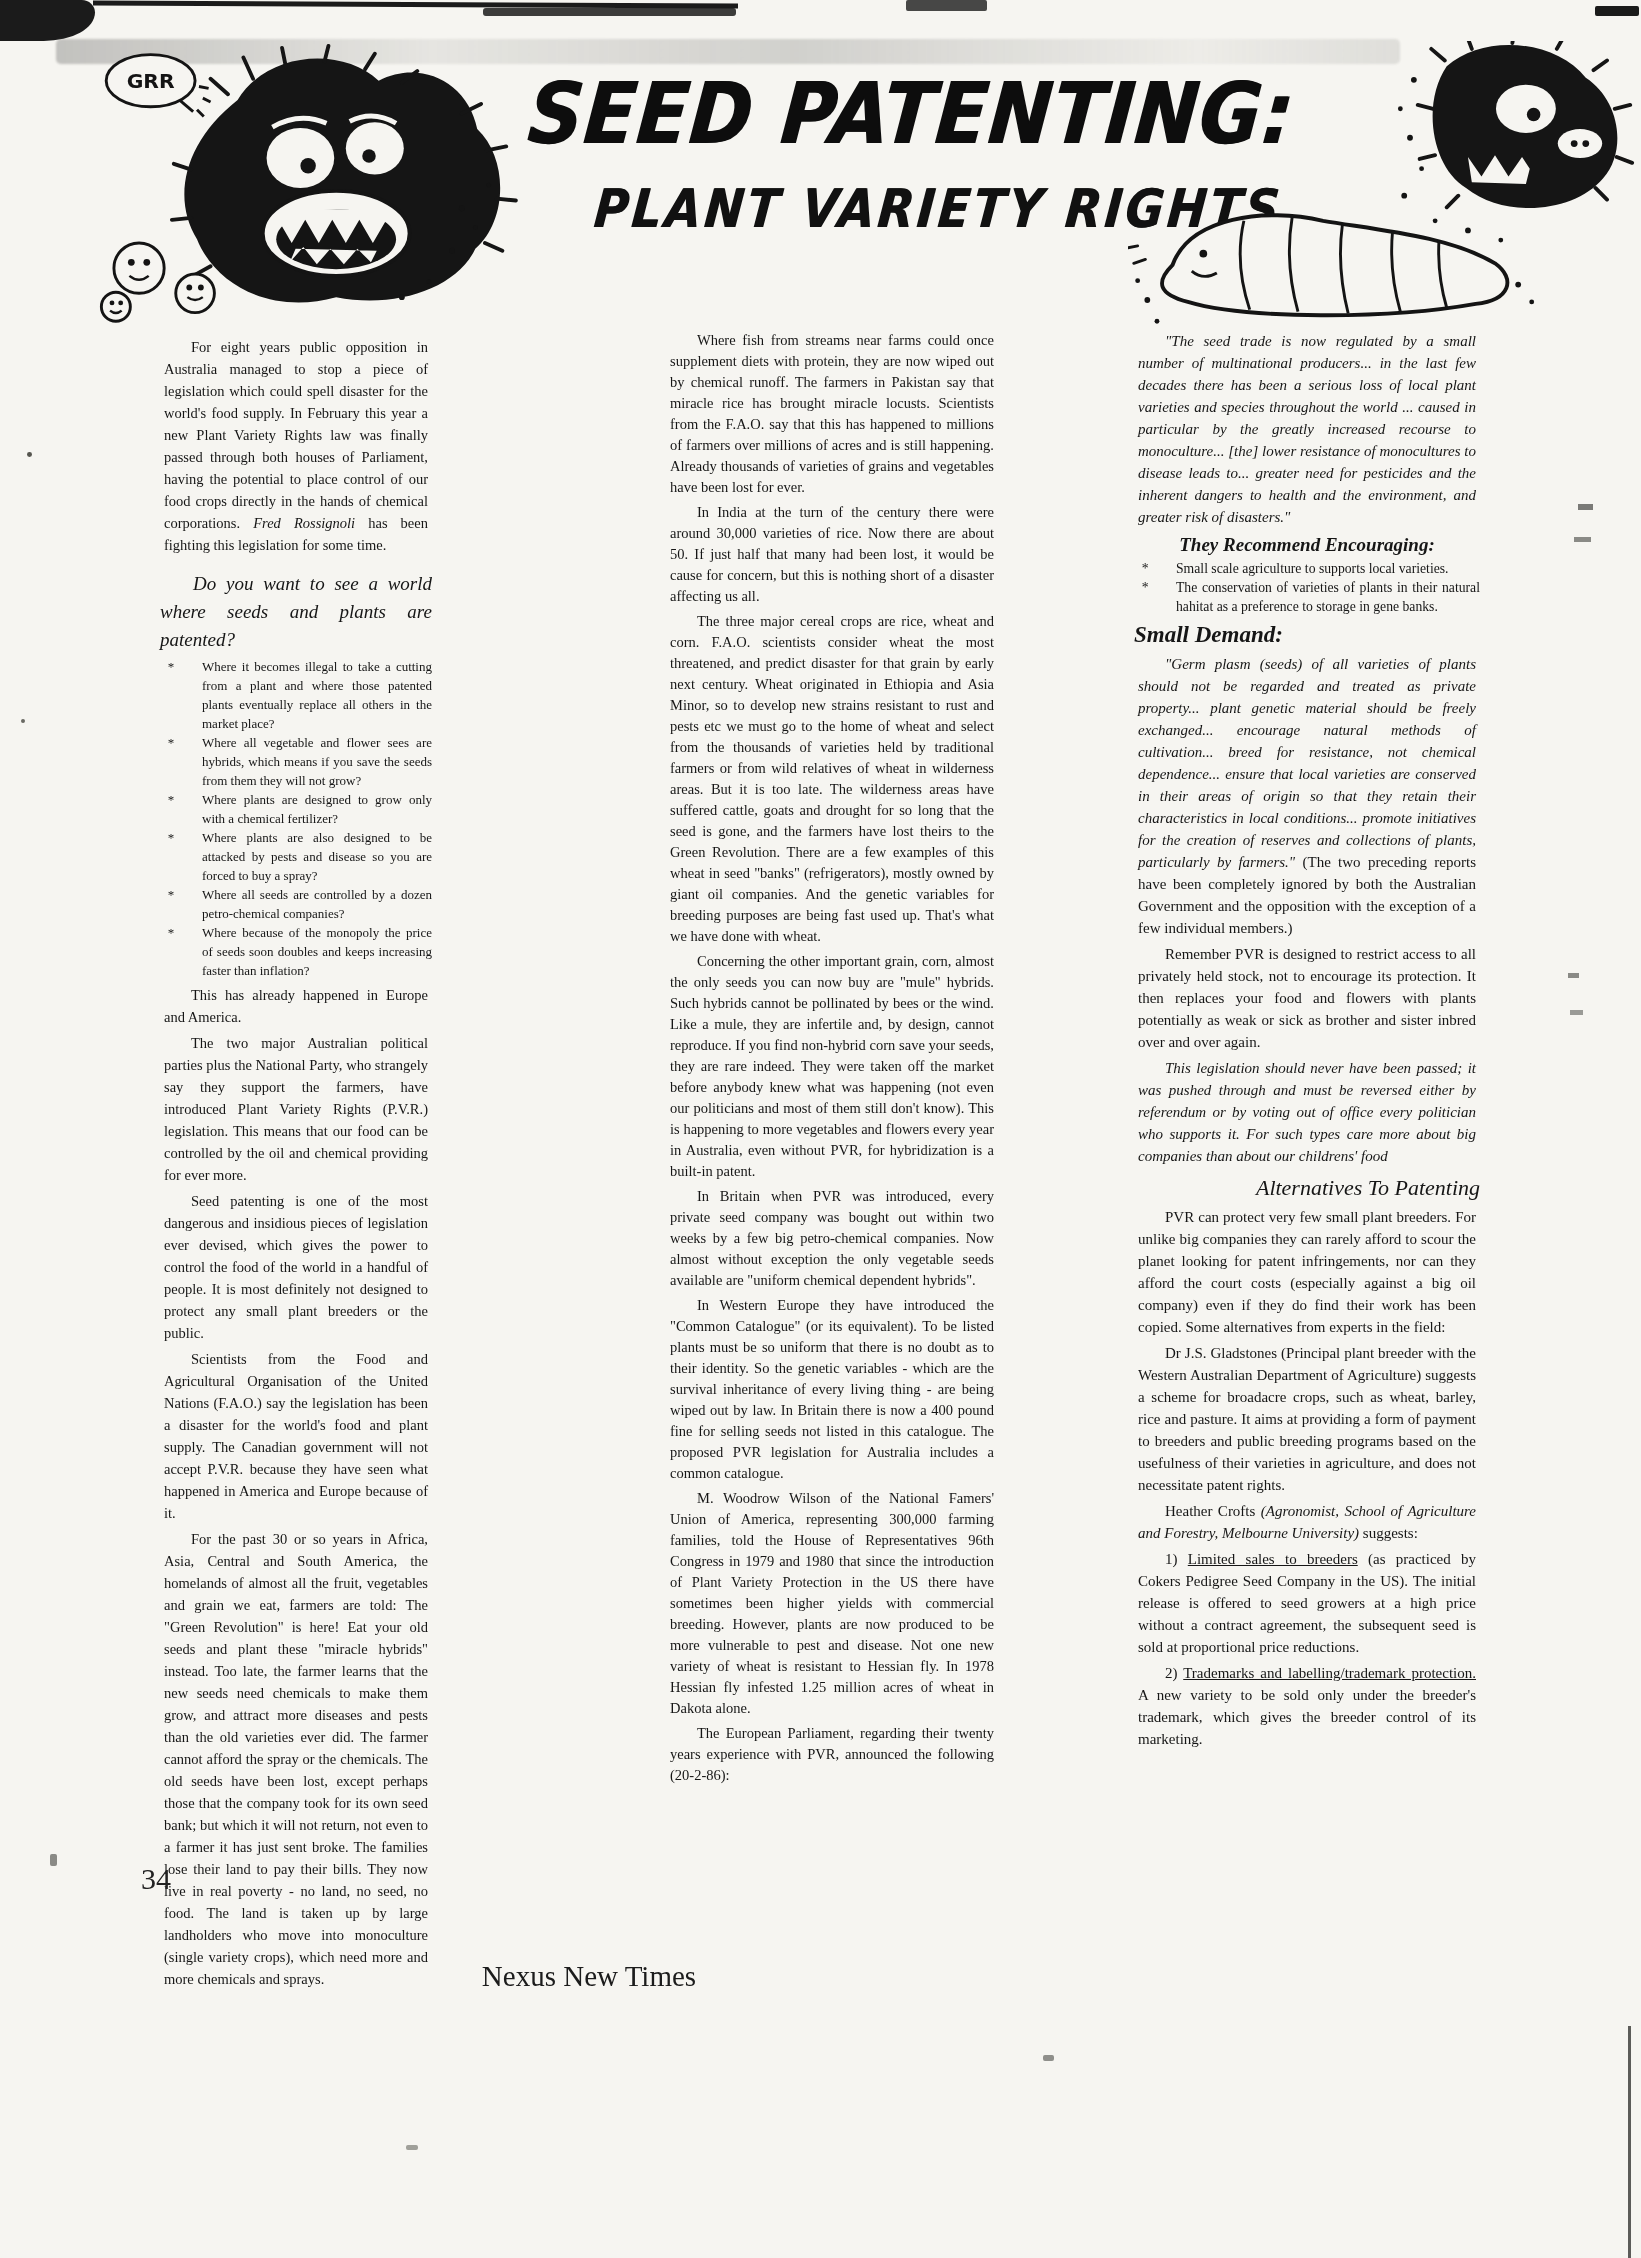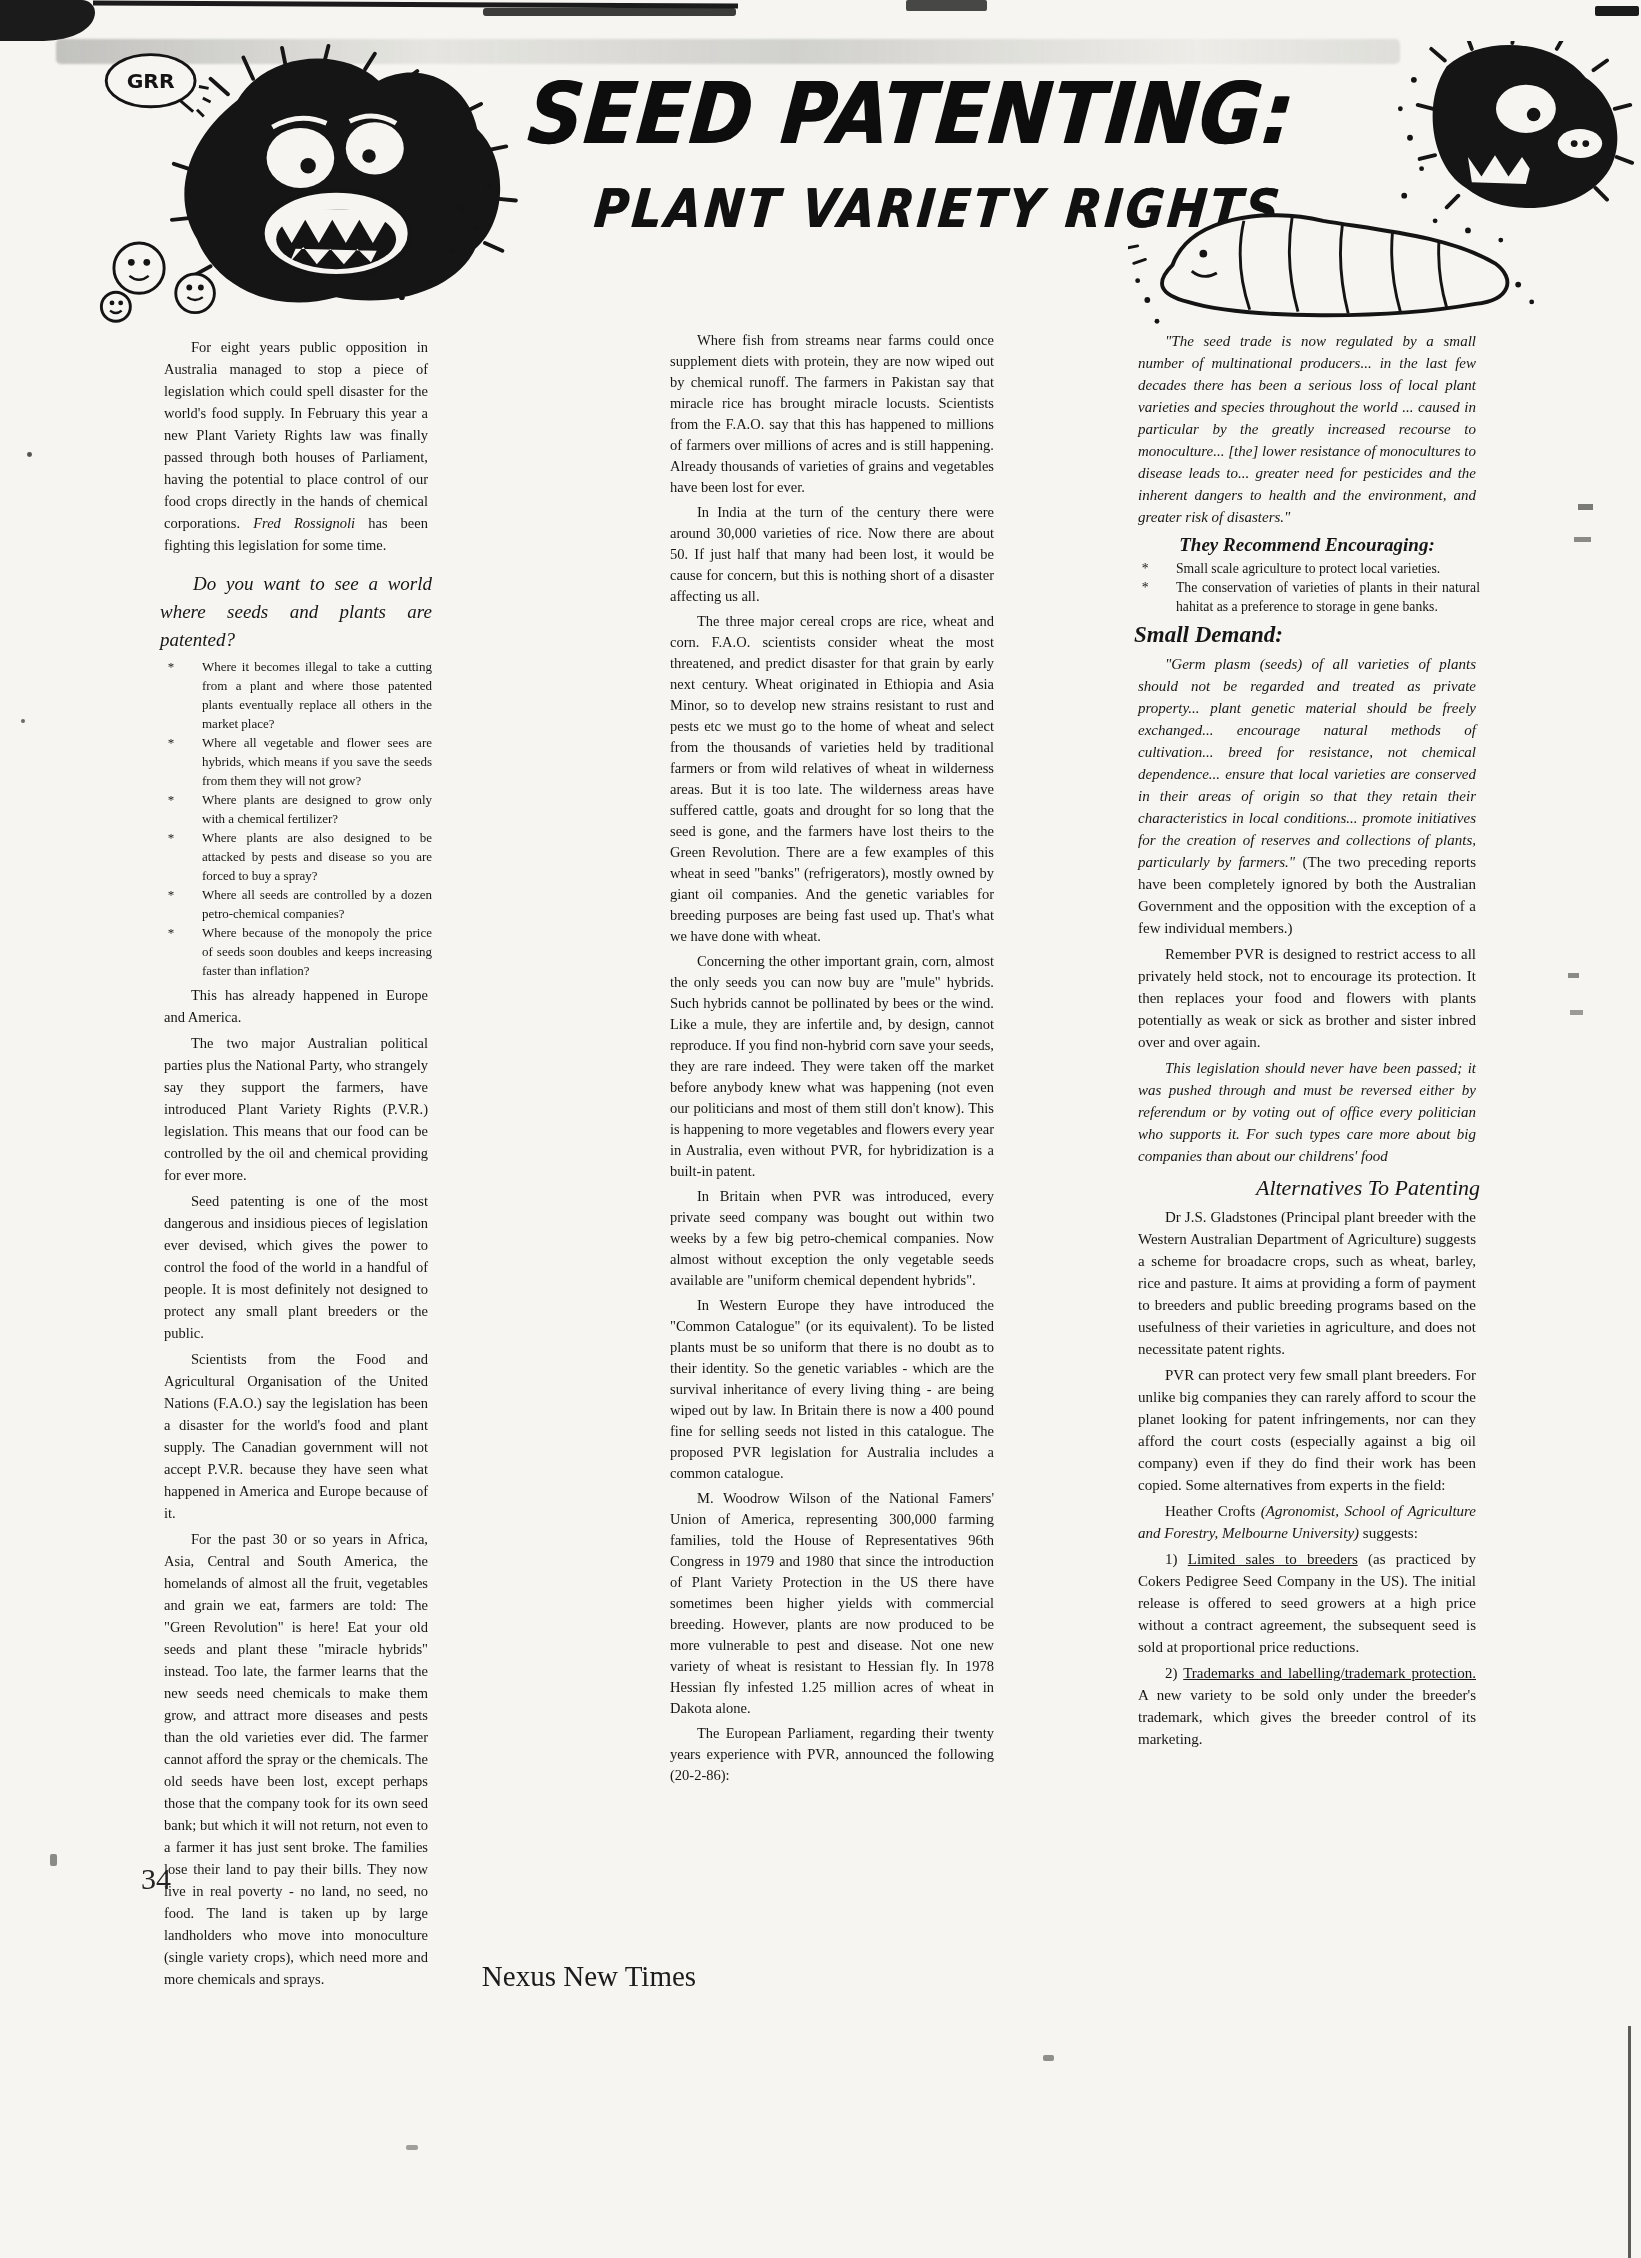--- a/index.html
+++ b/index.html
@@ -233,30 +233,30 @@
   <p>In Britain when PVR was introduced, every private seed company was bought out within two weeks by a few big petro-chemical companies. Now almost without exception the only vegetable seeds available are "uniform chemical dependent hybrids".</p>
   <p>In Western Europe they have introduced the "Common Catalogue" (or its equivalent). To be listed plants must be so uniform that there is no doubt as to their identity. So the genetic variables - which are the survival inheritance of every living thing - are being wiped out by law. In Britain there is now a 400 pound fine for selling seeds not listed in this catalogue. The proposed PVR legislation for Australia includes a common catalogue.</p>
   <p>M. Woodrow Wilson of the National Famers' Union of America, representing 300,000 farming families, told the House of Representatives 96th Congress in 1979 and 1980 that since the introduction of Plant Variety Protection in the US there have sometimes been higher yields with commercial breeding. However, plants are now produced to be more vulnerable to pest and disease. Not one new variety of wheat is resistant to Hessian fly. In 1978 Hessian fly infested 1.25 million acres of wheat in Dakota alone.</p>
   <p>The European Parliament, regarding their twenty years experience with PVR, announced the following (20-2-86):</p>
 </div>
 
 <div class="col" id="col3">
   <p class="quote">"The seed trade is now regulated by a small number of multinational producers... in the last few decades there has been a serious loss of local plant varieties and species throughout the world ... caused in particular by the greatly increased recourse to monoculture... [the] lower resistance of monocultures to disease leads to... greater need for pesticides and the inherent dangers to health and the environment, and greater risk of disasters."</p>
   <p class="h-recommend">They Recommend Encouraging:</p>
   <ul class="bullets">
-    <li><span class="mark">*</span><span>Small scale agriculture to protect local varieties.</span></li>
+    <li><span class="mark">*</span><span>Small scale agriculture to supports local varieties.</span></li>
     <li><span class="mark">*</span><span>The conservation of varieties of plants in their natural hahitat as a preference to storage in gene banks.</span></li>
   </ul>
   <p class="h-demand noind">Small Demand:</p>
   <p><span class="quote">"Germ plasm (seeds) of all varieties of plants should not be regarded and treated as private property... plant genetic material should be freely exchanged... encourage natural methods of cultivation... breed for resistance, not chemical dependence... ensure that local varieties are conserved in their areas of origin so that they retain their characteristics in local conditions... promote initiatives for the creation of reserves and collections of plants, particularly by farmers." </span><span>(The two preceding reports have been completely ignored by both the Australian Government and the opposition with the exception of a few individual members.)</span></p>
   <p>Remember PVR is designed to restrict access to all privately held stock, not to encourage its protection. It then replaces your food and flowers with plants potentially as weak or sick as brother and sister inbred over and over again.</p>
   <p class="quote">This legislation should never have been passed; it was pushed through and must be reversed either by referendum or by voting out of office every politician who supports it. For such types care more about big companies than about our childrens' food</p>
   <p class="h-alt">Alternatives To Patenting</p>
+  <p>PVR can protect very few small plant breeders. For unlike big companies they can rarely afford to scour the planet looking for patent infringements, nor can they afford the court costs (especially against a big oil company) even if they do find their work has been copied. Some alternatives from experts in the field:</p>
   <p>Dr J.S. Gladstones (Principal plant breeder with the Western Australian Department of Agriculture) suggests a scheme for broadacre crops, such as wheat, barley, rice and pasture. It aims at providing a form of payment to breeders and public breeding programs based on the usefulness of their varieties in agriculture, and does not necessitate patent rights.</p>
-  <p>PVR can protect very few small plant breeders. For unlike big companies they can rarely afford to scour the planet looking for patent infringements, nor can they afford the court costs (especially against a big oil company) even if they do find their work has been copied. Some alternatives from experts in the field:</p>
   <p><span>Heather Crofts </span><i>(Agronomist, School of Agriculture and Forestry, Melbourne University)</i><span> suggests:</span></p>
   <p><span>1) </span><span class="u">Limited sales to breeders</span><span> (as practiced by Cokers Pedigree Seed Company in the US). The initial release is offered to seed growers at a high price without a contract agreement, the subsequent seed is sold at proportional price reductions.</span></p>
   <p><span>2) </span><span class="u">Trademarks and labelling/trademark protection.</span><span> A new variety to be sold only under the breeder's trademark, which gives the breeder control of its marketing.</span></p>
 </div>
 
 <div class="page-number">34</div>
 <div class="magazine-name">Nexus New Times</div>
 
 
 </body></html>

